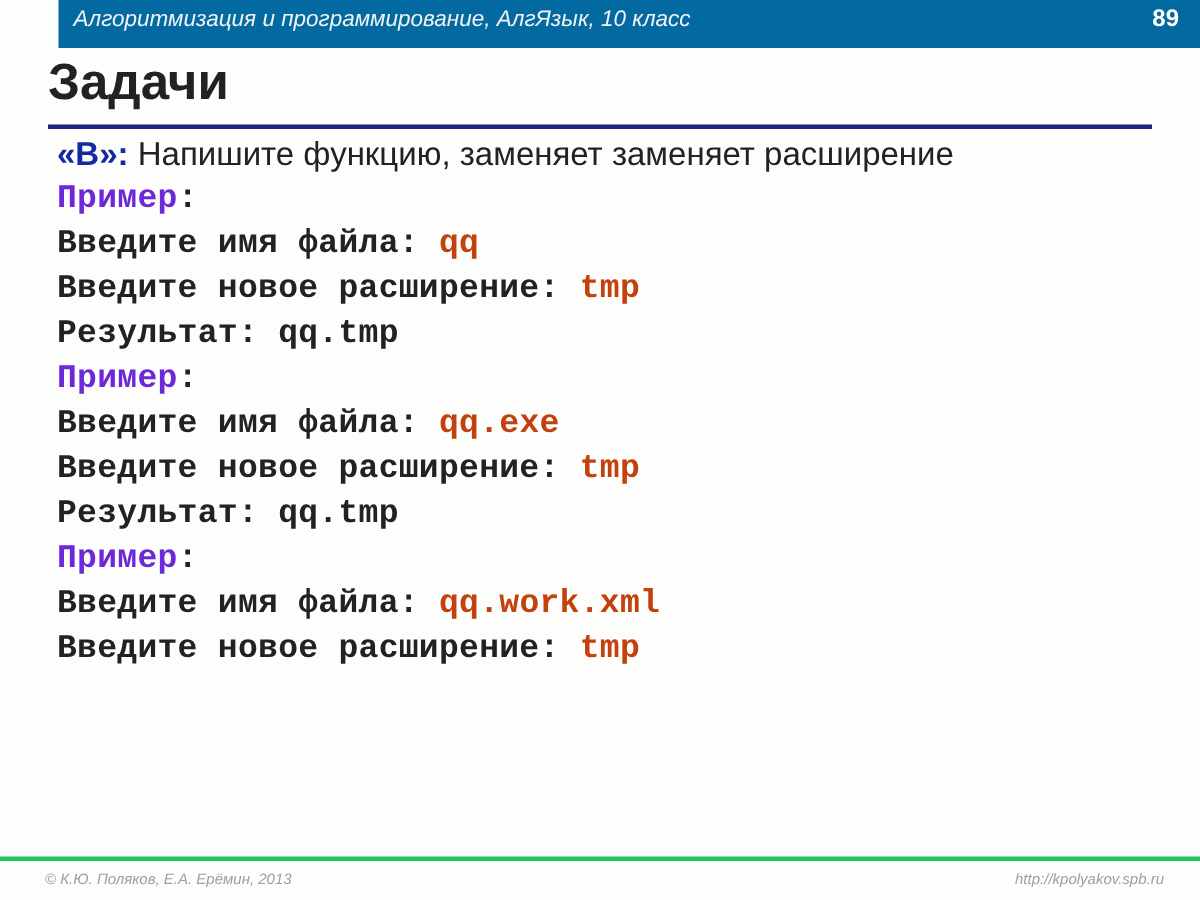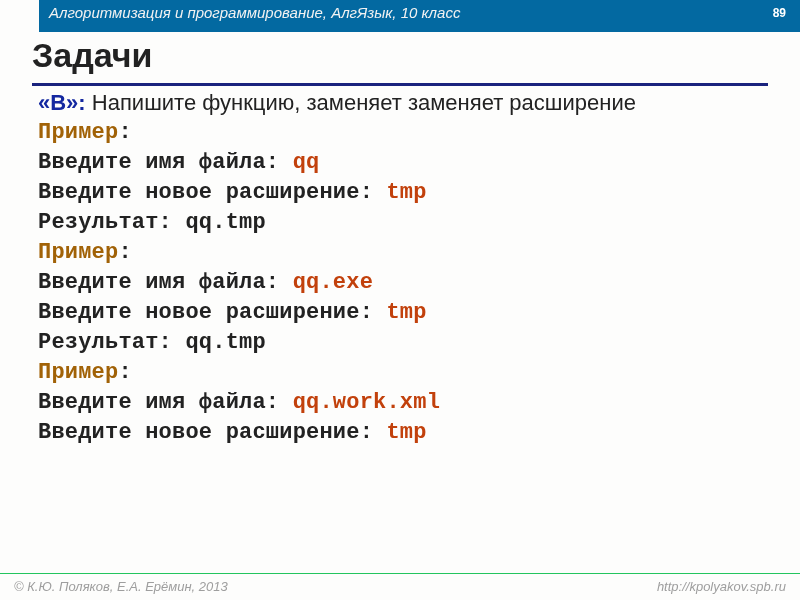--- a/index.html
+++ b/index.html
@@ -29,21 +29,21 @@
     padding: 0 14px 0 10px;
     margin-left: 39px;
   }
   .hdr .page {
     position: absolute;
     right: 14px;
     top: 0;
     font-style: normal;
     font-weight: bold;
     color: #fff;
-    font-size: 12px;
+    font-size: 16px;
   }
   .title-wrap {
     position: absolute;
     left: 32px;
     right: 32px;
     top: 36px;
   }
   .title {
     font-size: 34px;
     font-weight: bold;
@@ -71,37 +71,37 @@
     color: #222;
   }
   .indent {
     padding-left: 70px;
   }
   .mono {
     font-family: "Courier New", monospace;
     font-weight: bold;
     letter-spacing: 0.2px;
   }
-  .blue { color: #a16207; }
+  .blue { color: #6d28d9; }
   .red  { color: #c2410c; }
   .black { color: #222; }
   .ftr {
     position: absolute;
     left: 0; right: 0; bottom: 0;
     height: 26px;
-    border-top: 1px solid #22c55e;
+    border-top: 3px solid #22c55e;
     color: #9e9e9e;
     font-style: italic;
-    font-size: 13px;
+    font-size: 10px;
     line-height: 26px;
-    padding: 0 14px;
+    padding: 0 30px;
   }
   .ftr .url {
     position: absolute;
-    right: 14px;
+    right: 24px;
     top: 0;
   }
 </style>
 </head>
 <body>
 
 <div class="slide">
 
   <div class="hdr">
     <span>Алгоритмизация и программирование, АлгЯзык, 10 класс</span>

